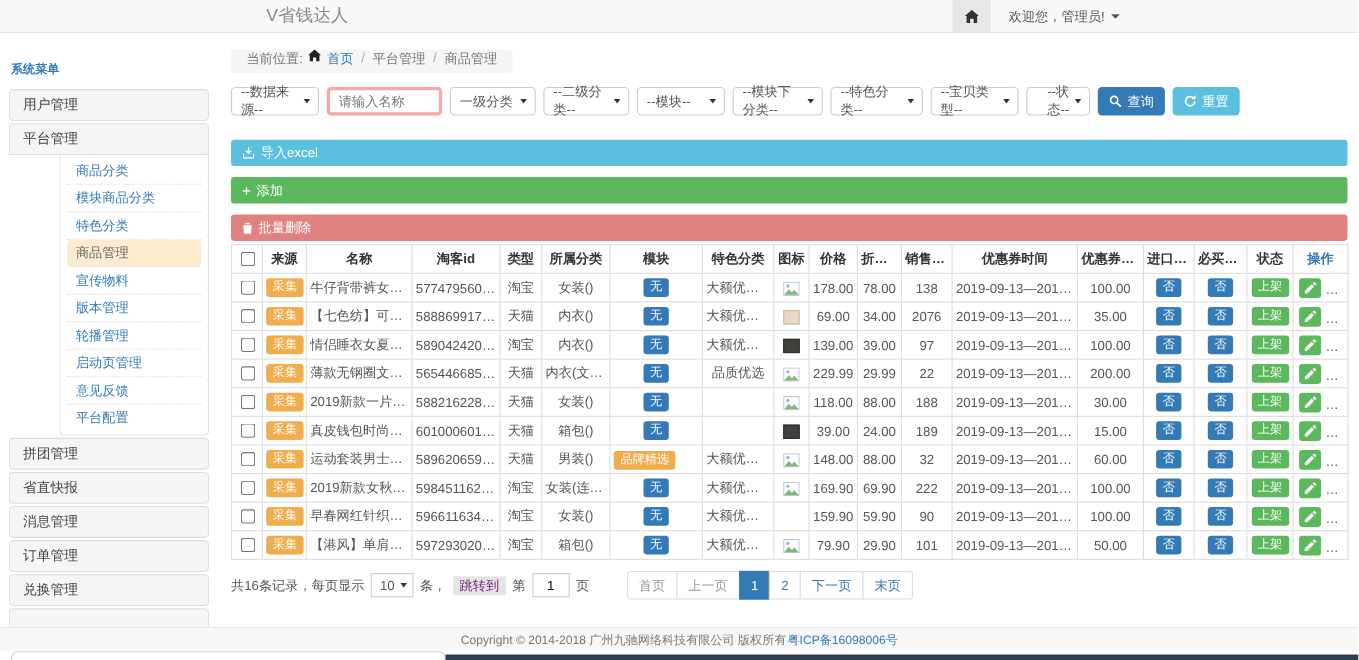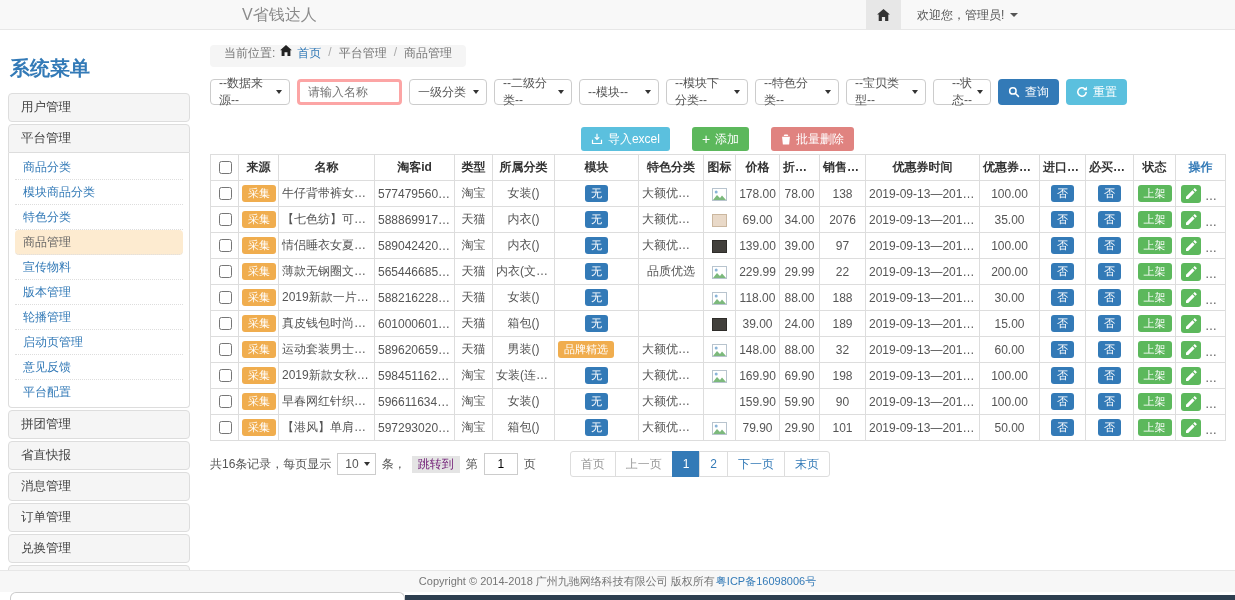--- a/index.html
+++ b/index.html
@@ -12,47 +12,47 @@
   
   .top-header { position:absolute; top:0; left:0; right:0; height:30px;
     background:#f8f8f8; border-bottom:1px solid #e7e7e7; z-index:5; }
   .brand { position:absolute; left:242px; top:0; line-height:30px; font-size:16px; color:#8b8b8b; }
   .header-right { position:absolute; left:866px; top:0; height:30px; display:flex; align-items:stretch; }
   .home-box { width:35px; background:#e7e7e7; display:flex; align-items:center; justify-content:center; cursor:pointer; }
   .welcome { display:flex; align-items:center; gap:6px; margin-left:16px; color:#555; cursor:pointer; }
   .caret-down { width:0; height:0; border-left:4px solid transparent; border-right:4px solid transparent; border-top:4px solid #555; display:inline-block; }
   
   .sidebar { position:absolute; left:8px; top:52px; width:182px; height:518px; overflow:hidden; }
-  .sb-title { color:#337ab7; font-weight:bold; font-size:20px; margin:3px 0 11px 2px; }
+  .sb-title { color:#337ab7; font-weight:bold; font-size:11px; margin:3px 0 11px 2px; }
   .sb-panel { margin-bottom:2px; }
   .sb-head { height:29px; line-height:27px; background:#f5f5f5; border:1px solid #ddd;
     border-radius:4px; padding-left:12px; font-size:12.5px; color:#444; cursor:pointer; }
   .sb-panel.open .sb-head { border-radius:4px 4px 0 0; }
-  .sb-list { border:1px solid #ddd; border-top:none; background:#fff; border-radius:0 0 4px 4px; padding:2px 6px; }
+  .sb-list { border:1px solid #ddd; border-top:none; background:#fff; border-radius:0 0 4px 4px; padding:2px 6px;margin-left:46px; }
   .sb-item { height:25px; line-height:24px; border-bottom:1px dotted #ddd; color:#337ab7;
     font-size:12px; padding-left:8px; cursor:pointer; }
   .sb-item:last-child { border-bottom:none; }
   .sb-item.active { background:#fdebd0; border-radius:4px; color:#666; }
   
   .main { position:absolute; left:210px; top:38px; width:1015px; }
   .breadcrumb { display:inline-flex; gap:5px; background:#f5f5f5;
     border-radius:4px; padding:0 14px; height:22px; margin-top:7px; color:#777; }
   .breadcrumb a { color:#337ab7; text-decoration:none; cursor:pointer; }
   .breadcrumb .sep { color:#aaa; margin:0 2px; }
   .filters { display:flex; gap:7px; margin-top:12px; align-items:center; }
   .sel { height:26px; border:1px solid #ccc; border-radius:4px; background:#fff;
     display:flex; align-items:center; justify-content:space-between;
     padding:0 7px 0 8px; color:#555; cursor:pointer; flex:none; }
   .sel .ct { width:0; height:0; border-left:3.5px solid transparent; border-right:3.5px solid transparent; border-top:4px solid #333; margin-left:5px; }
   .txt-input { height:26px; border:3px solid #fca5a5; border-radius:4px; padding:0 8px; color:#555; flex:none; font-family:inherit; font-size:12px; }
   .btn { height:26px; border:none; border-radius:4px; color:#fff; font-size:12px;
     display:inline-flex; align-items:center; gap:5px; padding:0 10px; cursor:pointer; font-family:inherit; }
   .btn-search { background:#337ab7; }
   .btn-reset  { background:#5bc0de; }
-  .toolbar { display:flex; justify-content:center; gap:22px; margin-top:22px; }
+  .toolbar { display:flex; justify-content:flex-start; gap:10px; margin-top:22px;flex-direction:column; }
   .btn-sm { height:24px; border-radius:3px; }
   .btn-import { background:#5bc0de; }
   .btn-add    { background:#5cb85c; }
   .btn-del    { background:#e08380; }
   
   table { border-collapse:collapse; table-layout:fixed; width:1015px; margin-top:3px; }
   th,td { border:1px solid #ddd; text-align:center; padding:0 3px; height:26px;
     overflow:hidden; white-space:nowrap; text-overflow:ellipsis; color:#555; font-size:12px; }
   th { font-weight:bold; color:#333; }
   th.op-col { color:#337ab7; }
@@ -499,21 +499,21 @@
           <td>女装(连衣裙)</td>
           <td><span class="badge blue">无</span></td>
           <td>大额优惠券</td>
           <td><svg class="thumb" width="15" height="13" viewBox="0 0 15 13">
               <rect x="0.5" y="0.5" width="14" height="12" fill="#fff" stroke="#b8c4ce"></rect>
               <circle cx="4.2" cy="4" r="1.5" fill="#8ab4d8"></circle>
               <path d="M1 12l4-5 3 3 2-2.5L14 12z" fill="#7cb97c"></path>
             </svg></td>
           <td>169.90</td>
           <td>69.90</td>
-          <td>198</td>
+          <td>222</td>
           <td>2019-09-13—2019-09-17</td>
           <td>100.00</td>
           <td><span class="badge blue">否</span></td>
           <td><span class="badge blue">否</span></td>
           <td><span class="badge green">上架</span></td>
           <td><button class="op-btn op-edit">
               <svg width="11" height="11" viewBox="0 0 14 14">
                 <path fill="#fff" d="M0 11.2L8.2 3l2.8 2.8L2.8 14H0zM9.2 2l1.9-1.9 2.8 2.8L12 4.8z"></path>
               </svg>
             </button><button class="op-btn op-delete">

